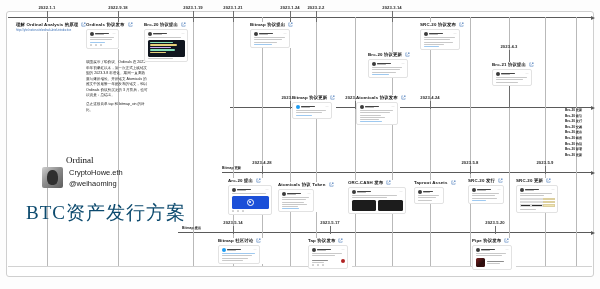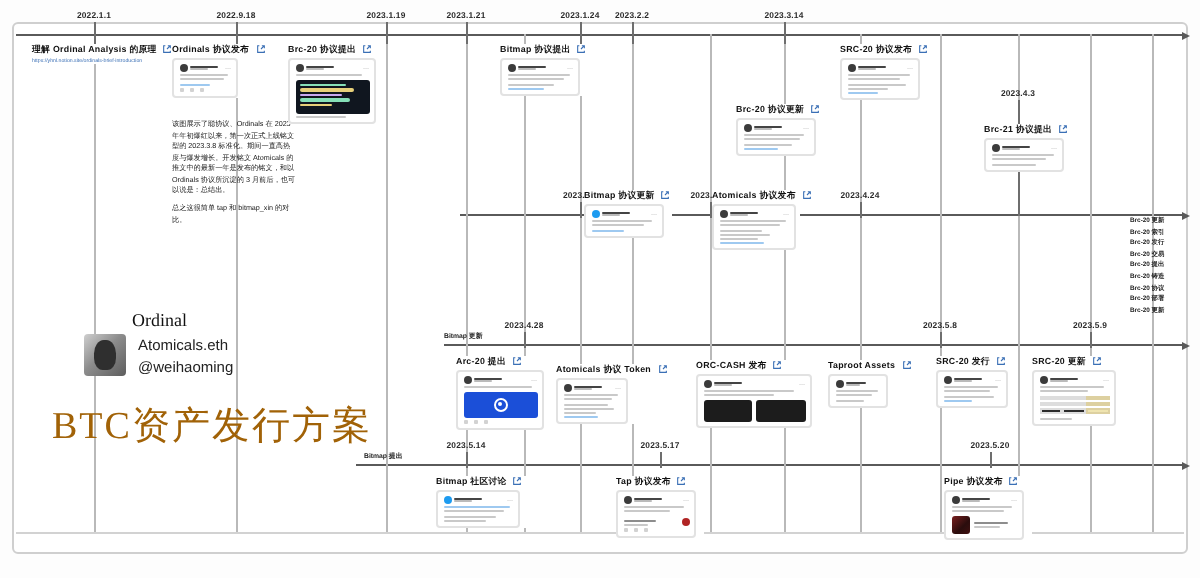--- a/index.html
+++ b/index.html
@@ -183,21 +183,21 @@
   }
   .creator-names { display:flex; flex-direction:column; gap:2px; }
   .creator-name { font-size:7.5px; color:#222; }
   .creator-handle { font-size:7.5px; color:#222; }
 
   .big-title {
     position:absolute;
     left:26px; top:200px;
     font-size:19px;
     letter-spacing:1px;
-    color:#a16207;
+    color:#0c4a6e;
     font-family:"Liberation Serif", serif;
   }
 
   
   .vstack {
     position:absolute;
     display:flex; flex-direction:column; gap:1.6px;
     align-items:flex-start;
   }
   .vstack .vitem {
@@ -794,21 +794,21 @@
   </div>
 
   <div class="small-note" style="left:182px; top:226px;">Bitmap 提出</div>
   <div class="small-note" style="left:222px; top:166px;">Bitmap 更新</div>
 
   <div class="creator">
     <div class="creator-label">Ordinal</div>
     <div class="creator-row">
       <div class="creator-av"></div>
       <div class="creator-names">
-        <div class="creator-name">Atomicals.eth</div>
+        <div class="creator-name">CryptoHowe.eth</div>
         <div class="creator-handle">@weihaoming</div>
       </div>
     </div>
   </div>
 
   <div class="big-title">BTC资产发行方案</div>
 
 </div>
 
 </body></html>

